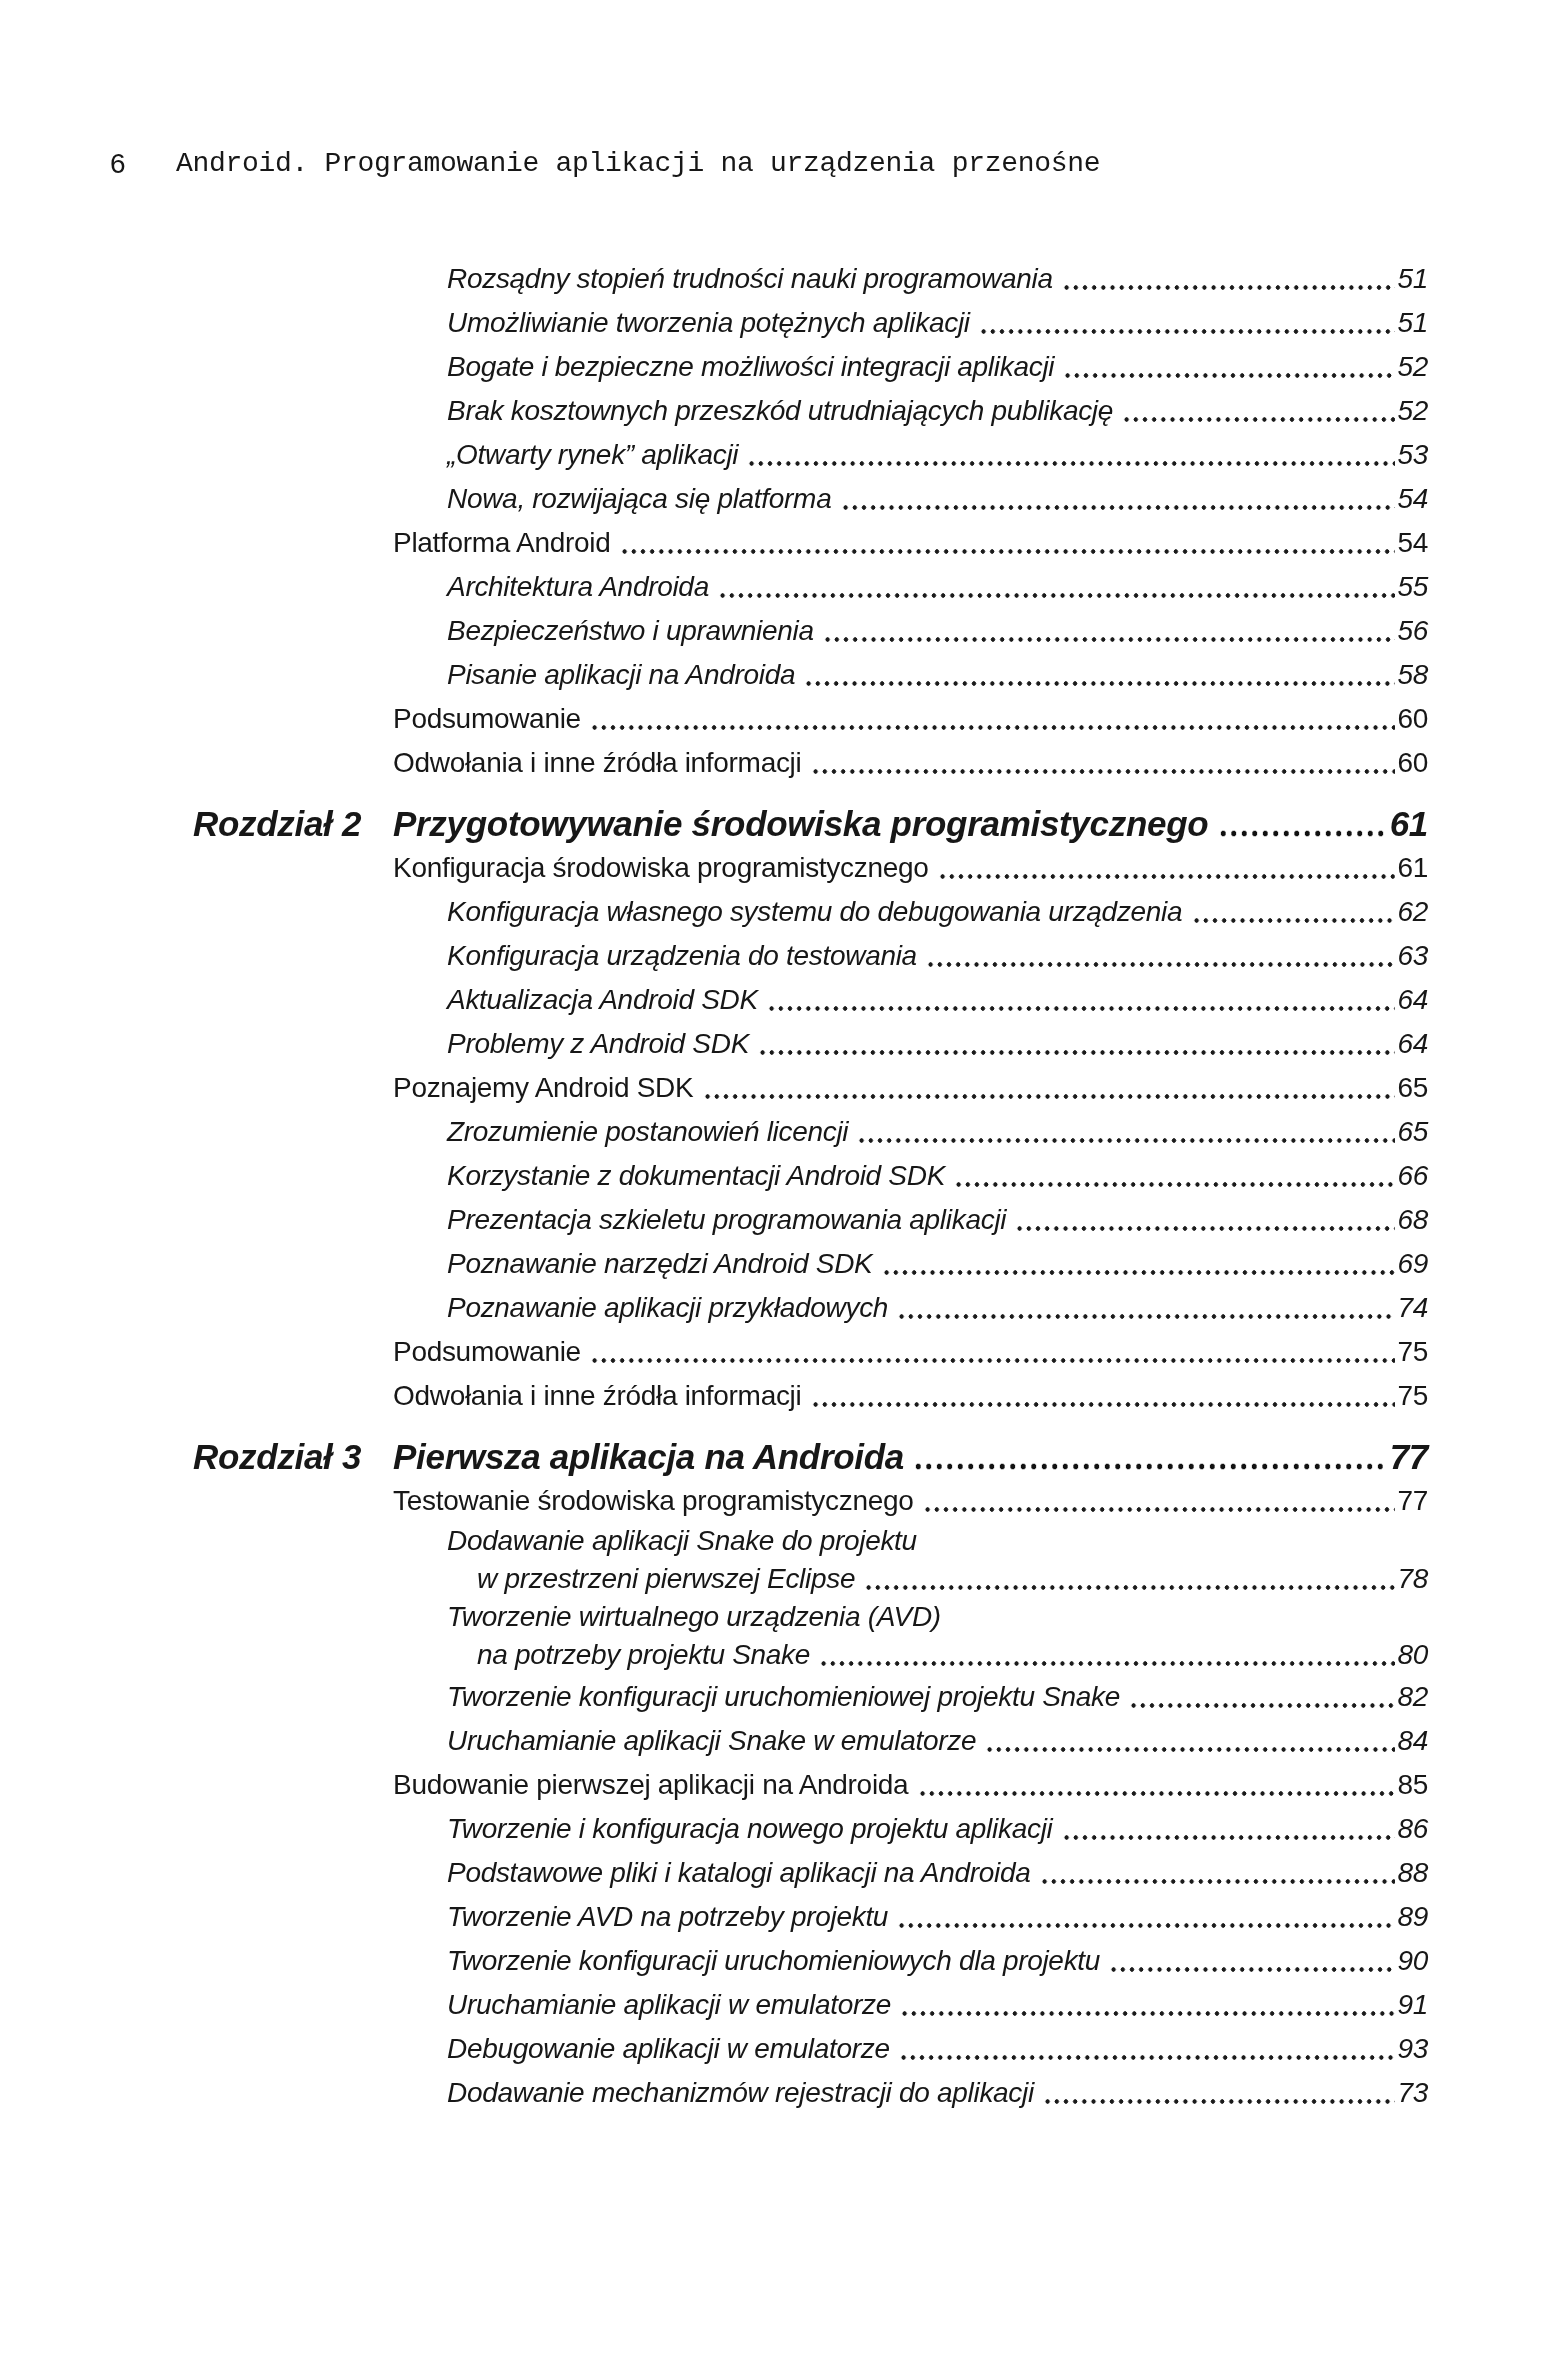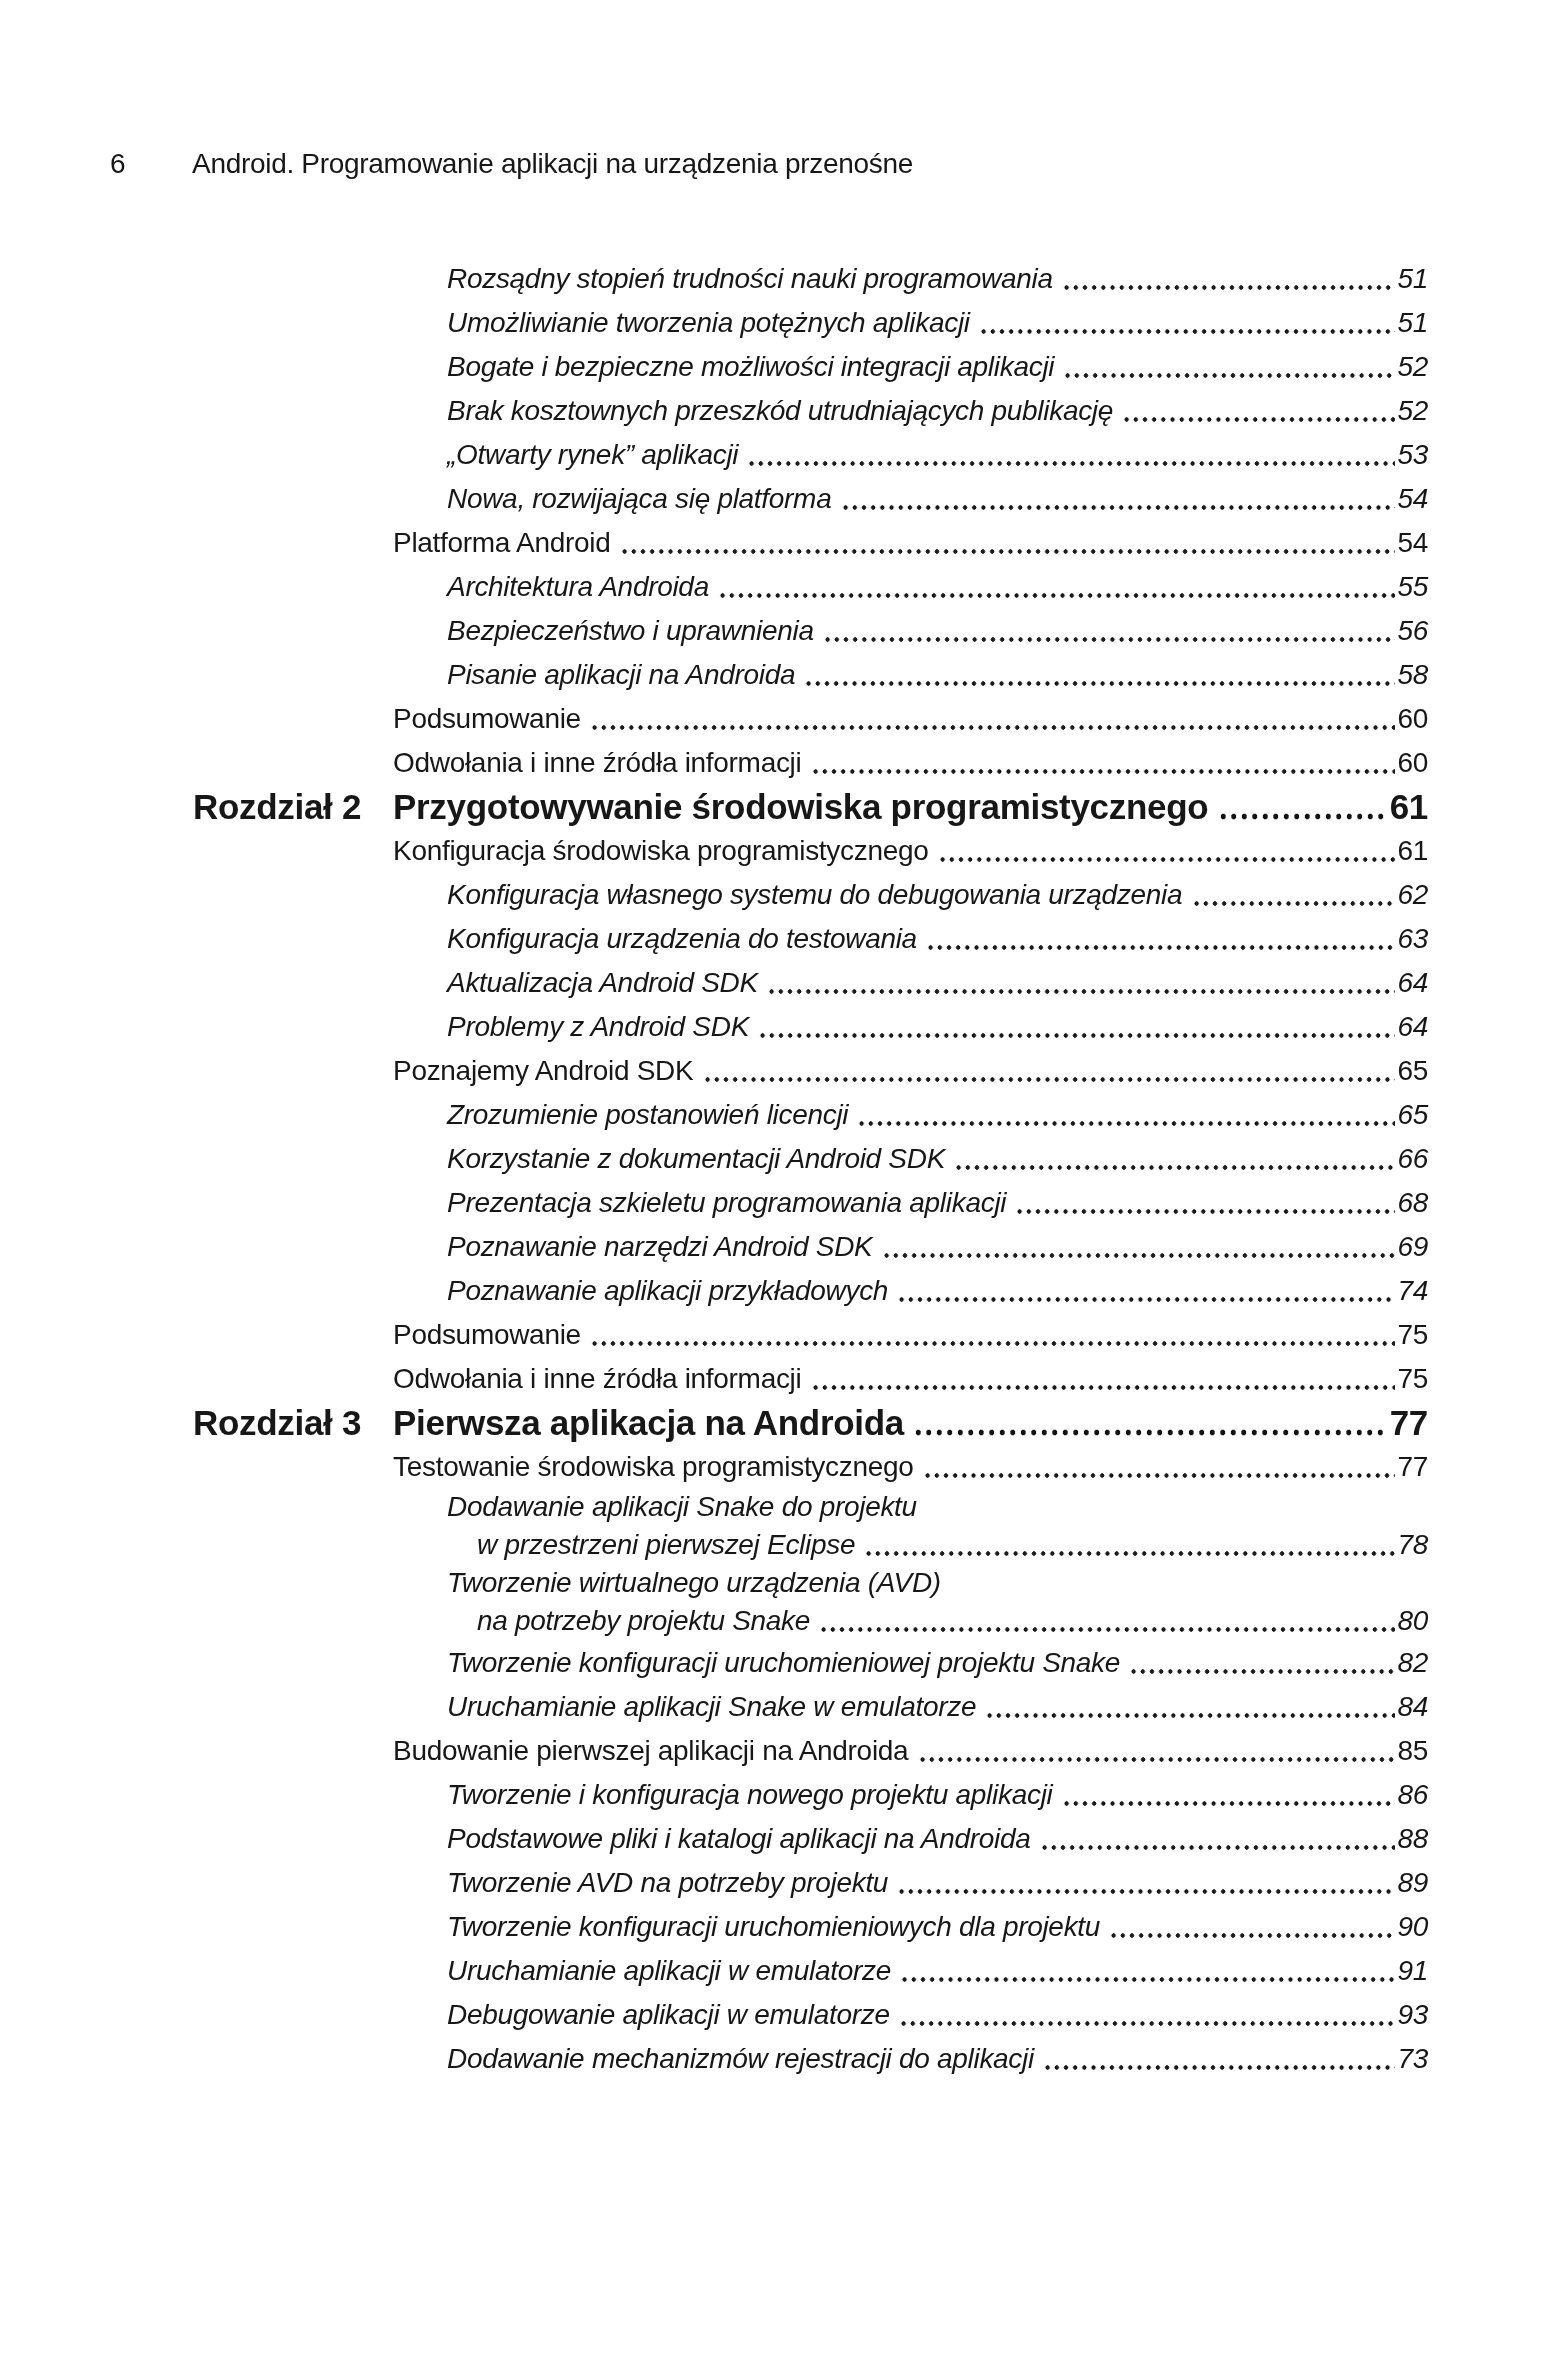--- a/index.html
+++ b/index.html
@@ -8,38 +8,38 @@
     background:#ffffff;color:#171717;
     font-family:"Liberation Sans",sans-serif;
     overflow:hidden;
   }
   .page{position:absolute;inset:0;background:#ffffff;}
 
   
   .header{position:absolute;top:147px;left:0;width:100%;height:33px;
           font-size:28px;line-height:33px;letter-spacing:-0.3px;}
   .header .pagenum{position:absolute;left:110px;}
-  .header .title{position:absolute;left:192px;}
+  .header .title{position:absolute;left:176px;font-family:Liberation Mono, monospace;}
 
   
   .toc{position:absolute;left:393px;top:257px;width:1035px;}
 
   .row{position:relative;height:44px;line-height:44px;display:flex;
        font-size:28px;letter-spacing:-0.3px;}
   .entry-label{white-space:nowrap;}
   .page-num{white-space:nowrap;}
 
   .leader{flex:1 1 auto;margin:0 2px 0 9.2px;
     background-image:radial-gradient(circle,#1a1a1a 2px,rgba(0,0,0,0) 2.5px);
     background-size:9.2px 9.2px;background-repeat:repeat-x;
     background-position:left 0 bottom 8.5px;}
 
   .sub2{padding-left:54px;font-style:italic;}
 
-  .chapter{font-weight:700;font-size:35px;}
+  .chapter{font-weight:700;font-size:35px;margin-top:17px;font-style:italic;}
   .chapter .chapter-label{position:absolute;left:-200px;top:0;white-space:nowrap;}
   .chapter .leader{
     background-image:radial-gradient(circle,#111 2.4px,rgba(0,0,0,0) 2.9px);
     background-size:10.5px 10.5px;background-position:left 0 bottom 7.2px;}
 
   
   .twoline{display:block;height:76px;}
   .twoline .tline{display:flex;height:36px;line-height:36px;}
   .twoline .tline2{height:40px;line-height:40px;padding-left:30px;}
   .twoline .tline2 .leader{background-position:left 0 bottom 6.5px;}

